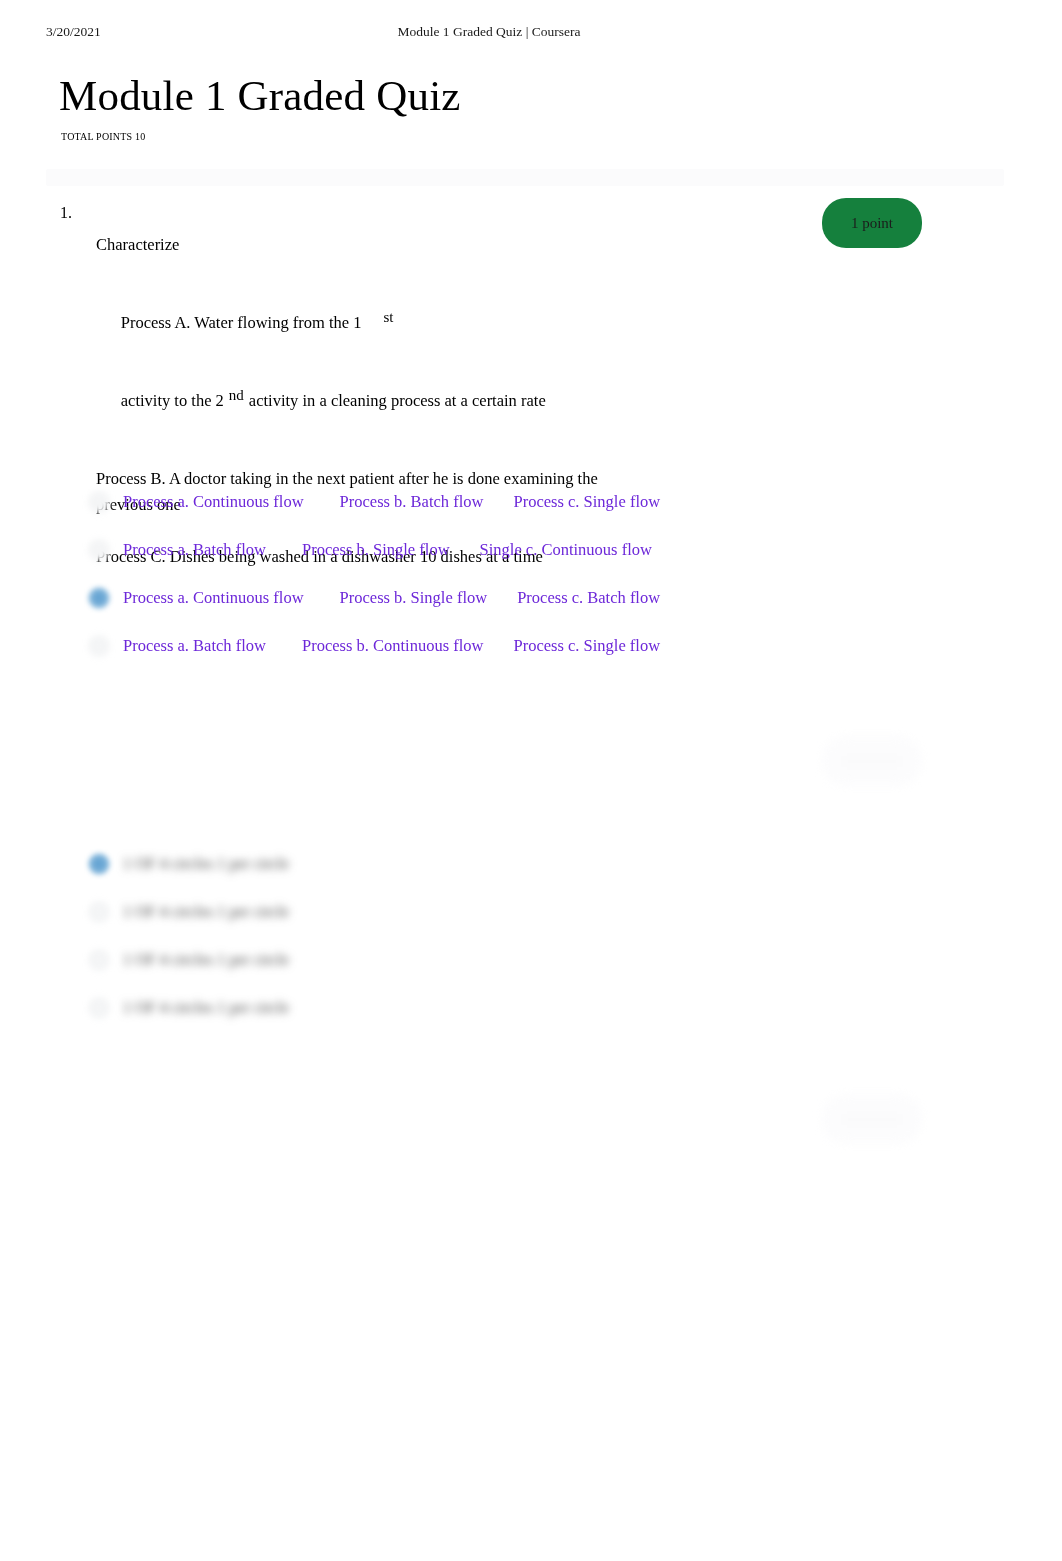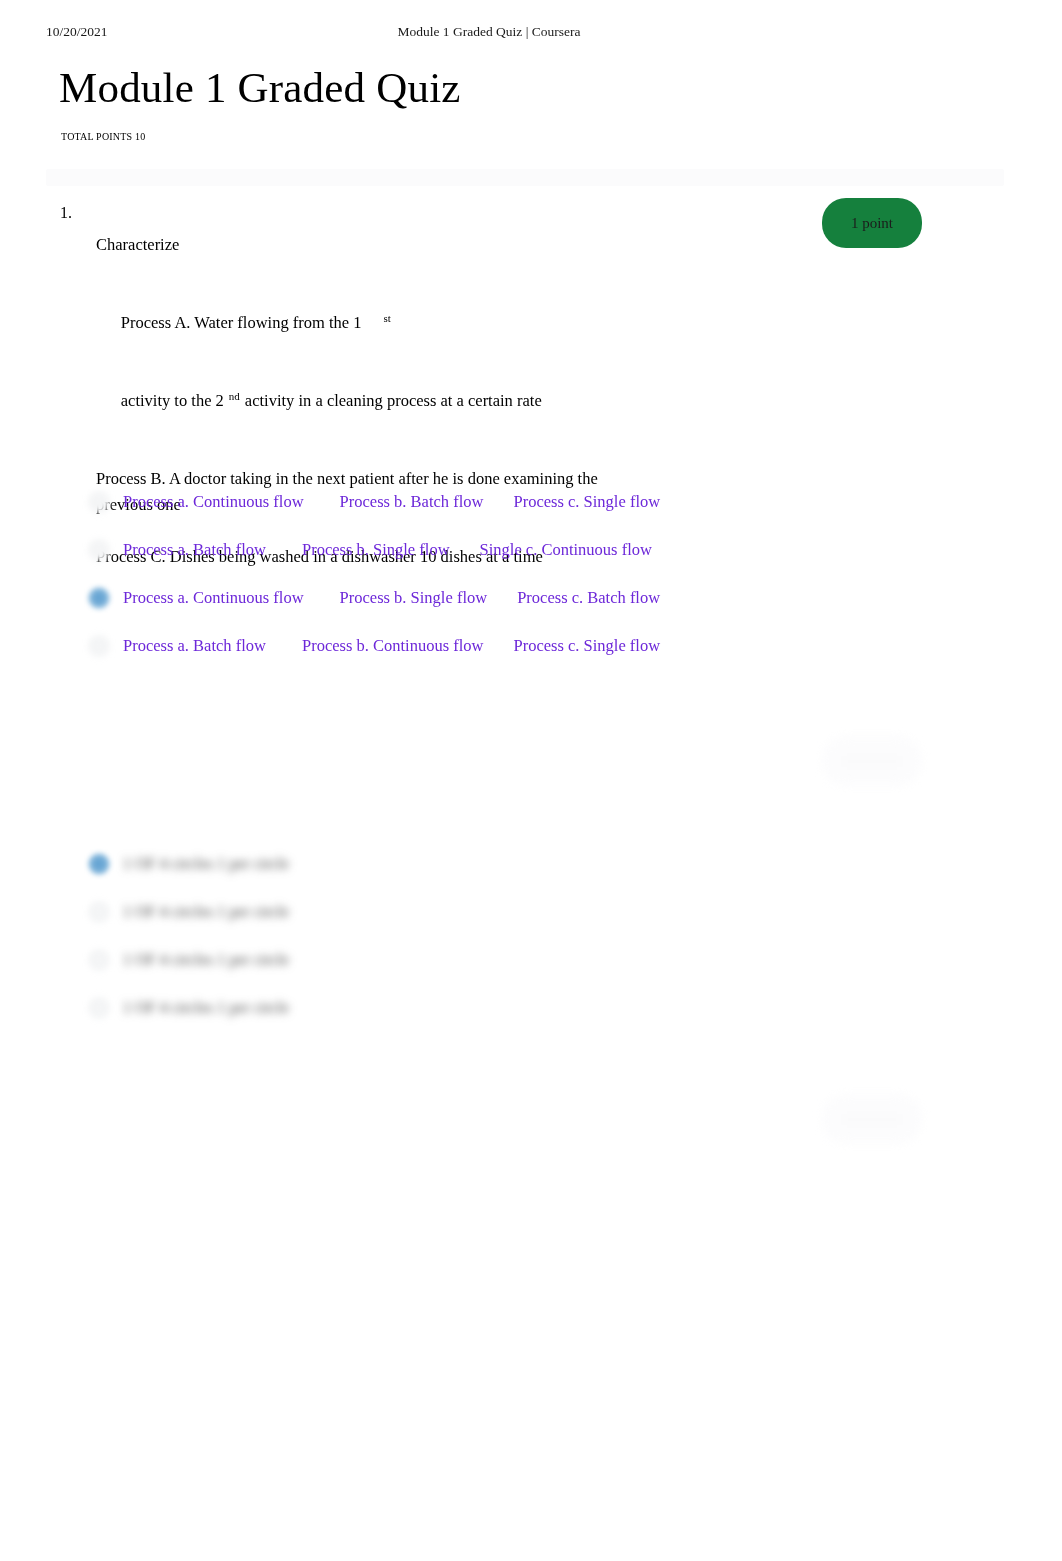--- a/index.html
+++ b/index.html
@@ -39,21 +39,21 @@
     top: 0;
     width: 978px;
     text-align: center;
     white-space: nowrap;
   }
 
   
   .quiz-title {
     position: absolute;
     left: 59px;
-    top: 64px;
+    top: 72px;
     font-size: 43px;
     font-weight: normal;
     letter-spacing: 0.2px;
     line-height: 1.1;
     margin: 0;
     white-space: nowrap;
   }
   .total-points {
     position: absolute;
     left: 61px;
@@ -103,21 +103,21 @@
 
   .q-body { position: absolute; left: 96px; top: 204px; width: 700px; }
   .q-line {
     font-size: 16.5px;
     line-height: 26px;
     white-space: pre-wrap;
   }
   .q-lead { margin-bottom: 0; margin-top: 28px; }
   .q-gap { height: 26px; }
   .q-sup {
-    font-size: 11px;
+    font-size: 15px;
     vertical-align: super;
     line-height: 0;
   }
   .sup-pad { display: inline-block; width: 22px; }
   .sup-pad-sm { display: inline-block; width: 5px; }
 
   
   .options {
     position: absolute;
     left: 88px;
@@ -196,21 +196,21 @@
     line-height: 22px;
     color: #4b4b4b;
     filter: blur(4.4px);
     white-space: pre;
   }
 </style>
 </head>
 <body>
 
 <div class="print-header">
-  <span class="ph-date">10/20/2021</span>
+  <span class="ph-date">3/20/2021</span>
   <span class="ph-title">Module 1 Graded Quiz | Coursera</span>
 </div>
 
 <h1 class="quiz-title">Module 1 Graded Quiz</h1>
 <div class="total-points">TOTAL POINTS 10</div>
 
 <div class="header-band"></div>
 
 <div class="question-block">
 

